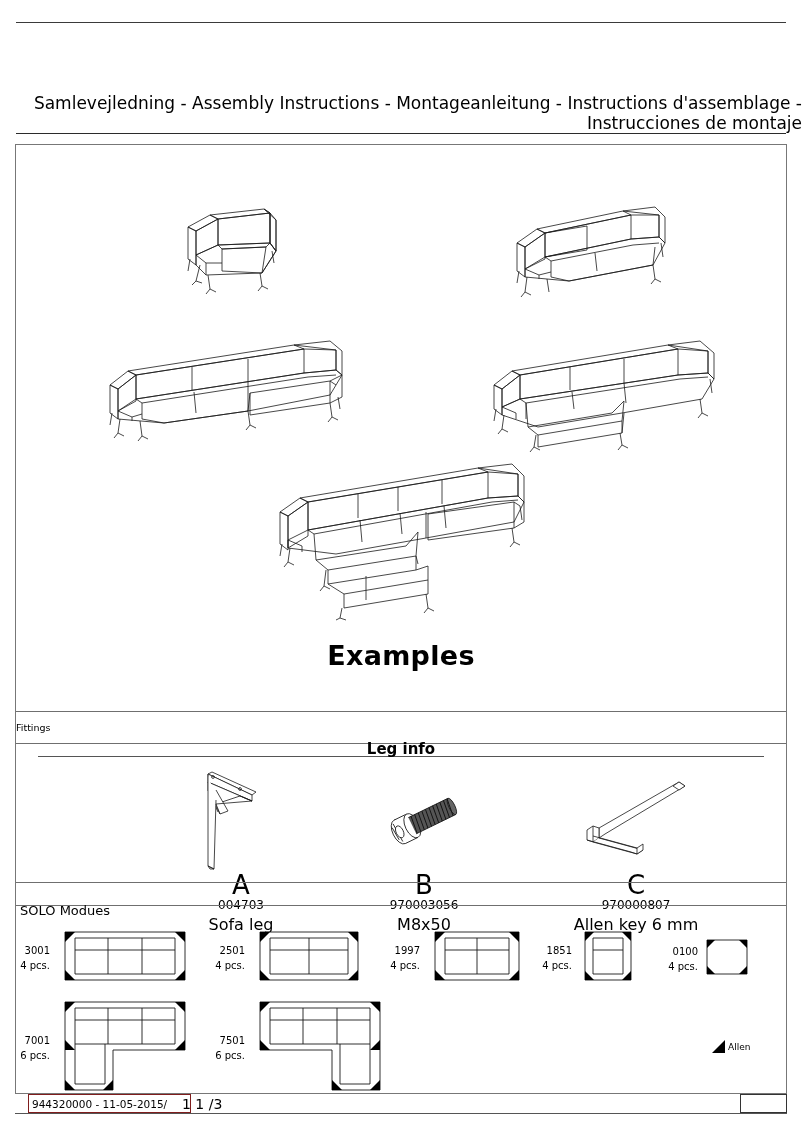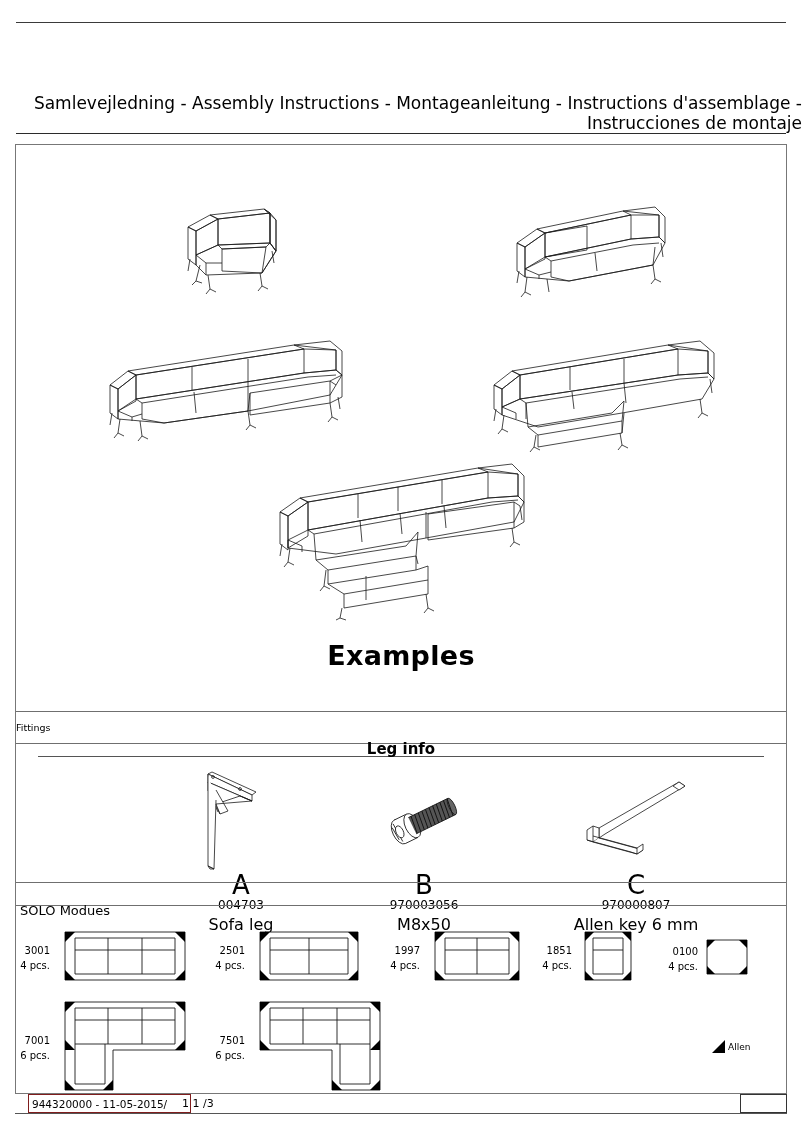--- a/index.html
+++ b/index.html
@@ -63,21 +63,21 @@
   .legend-legs{position:absolute;font-size:9px;display:flex;align-items:center;gap:3px;}
   .legend-tri{width:0;height:0;border-left:13px solid transparent;border-bottom:13px solid #000;}
 
   
   .foot-rule{position:absolute;left:15px;right:15px;top:1113px;height:0;border-top:1.3px solid #555;}
   .foot-box{
     position:absolute;left:15px;top:1094px;width:163px;height:19px;
     border:1px solid #7f1d1d;box-sizing:border-box;
     font-size:10.5px;display:flex;align-items:center;padding-left:3px;margin-left:13px;
   }
-  .foot-pages{position:absolute;left:182px;top:1094px;height:19px;display:flex;align-items:center;font-size:11px;}
+  .foot-pages{position:absolute;left:182px;top:1094px;height:19px;display:flex;align-items:center;font-size:14px;}
   .foot-box-right{
     position:absolute;left:740px;top:1094px;width:47px;height:19px;
     border:1px solid #333;box-sizing:border-box;
   }
 </style>
 </head>
 <body>
 
 <div class="page">
 

